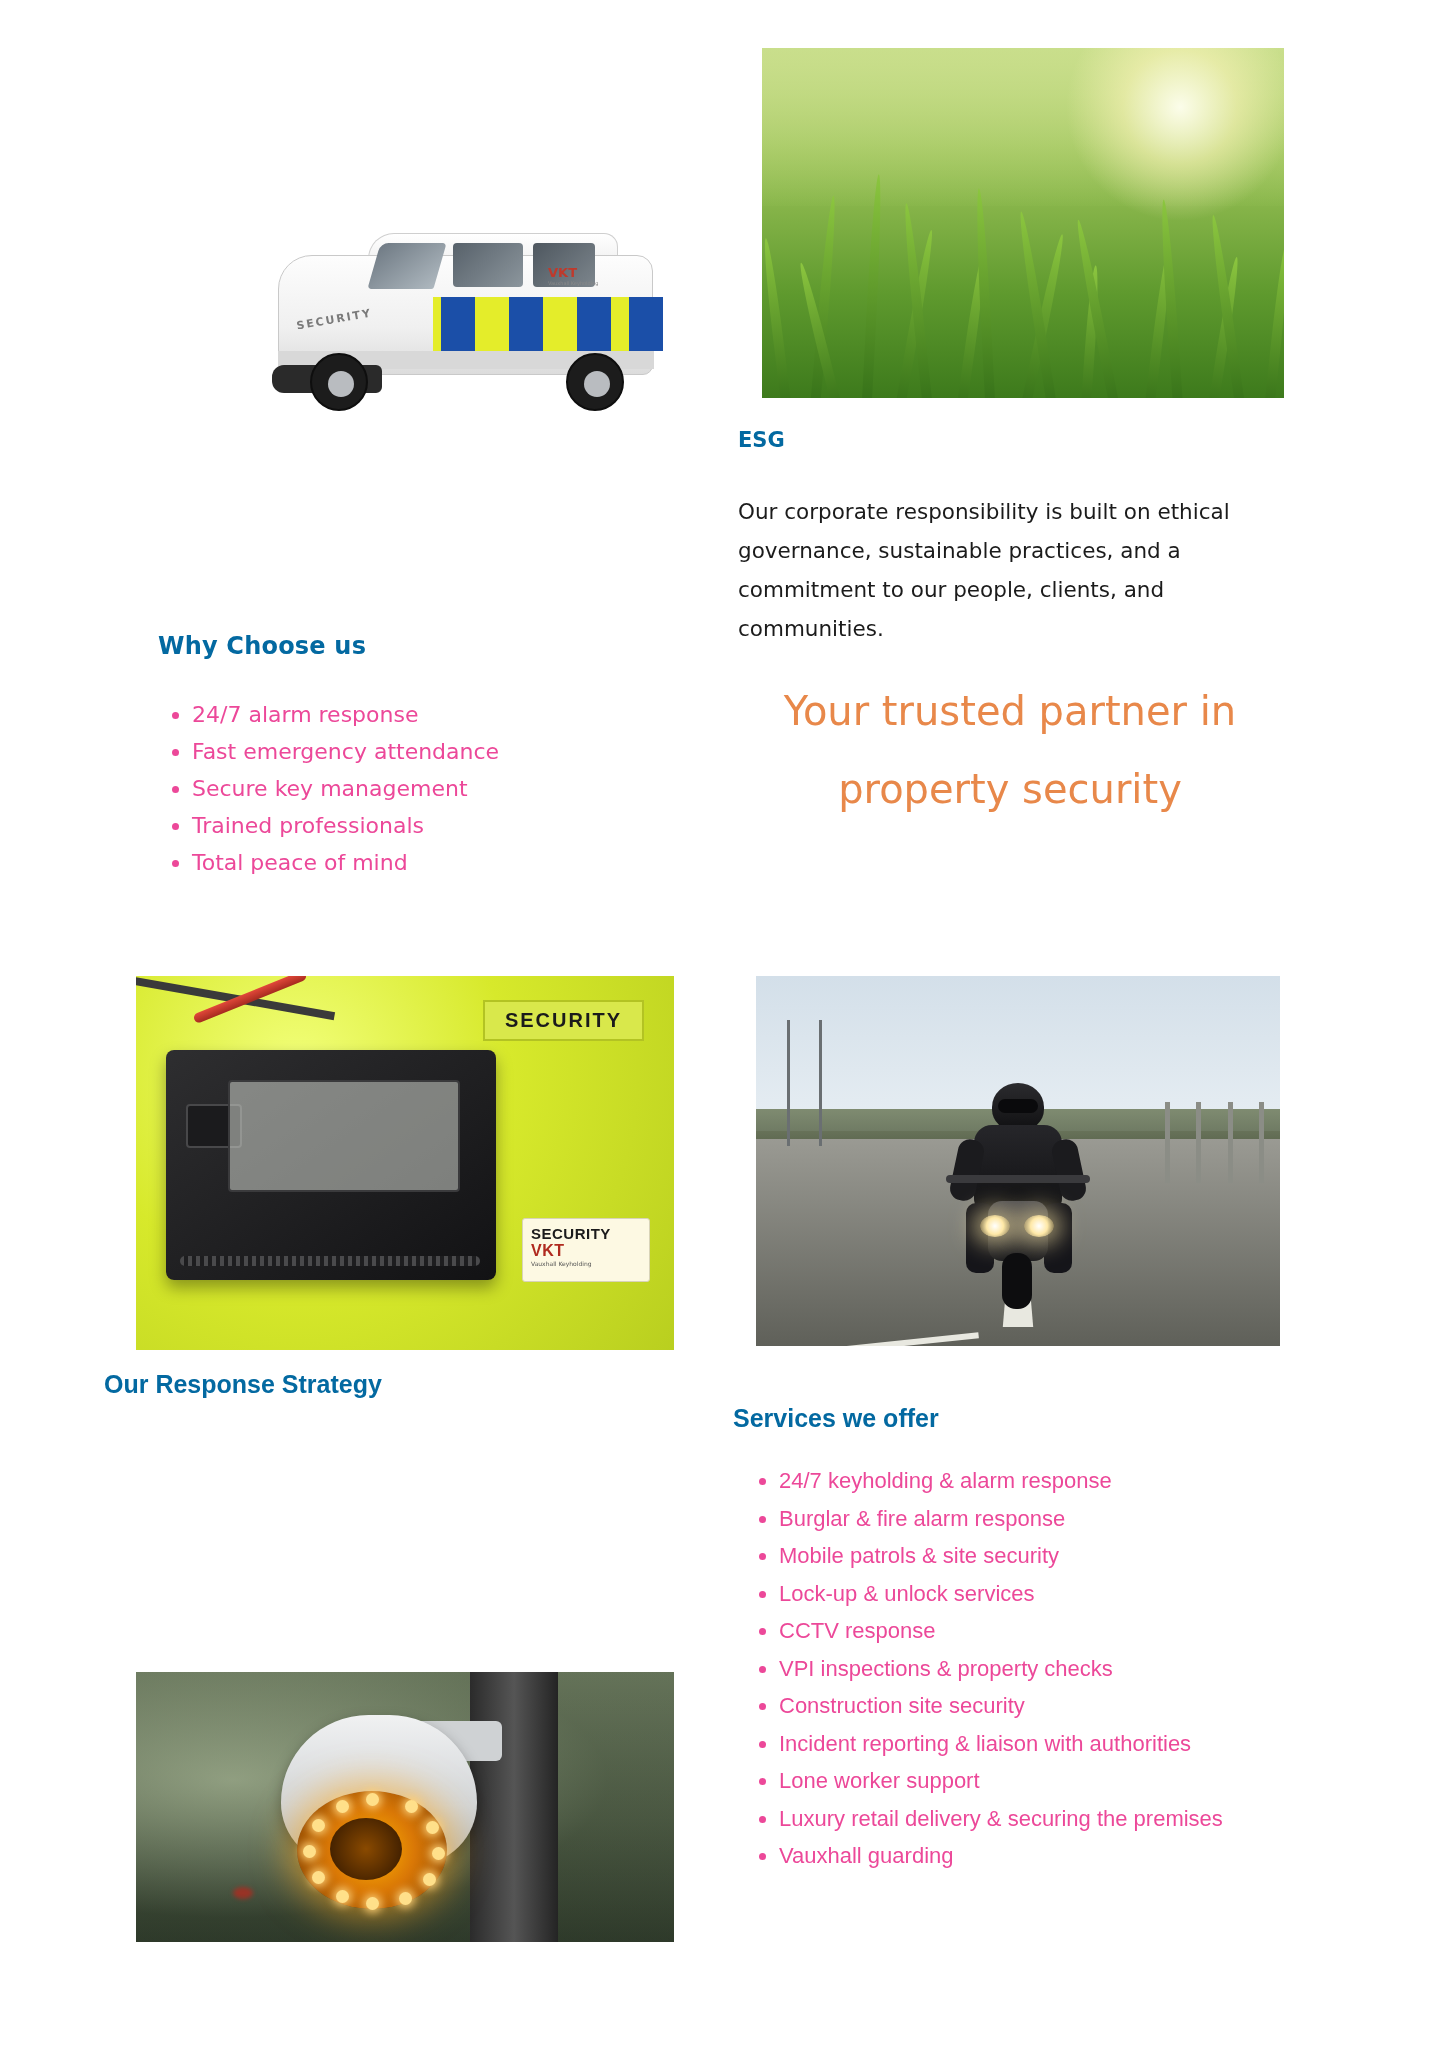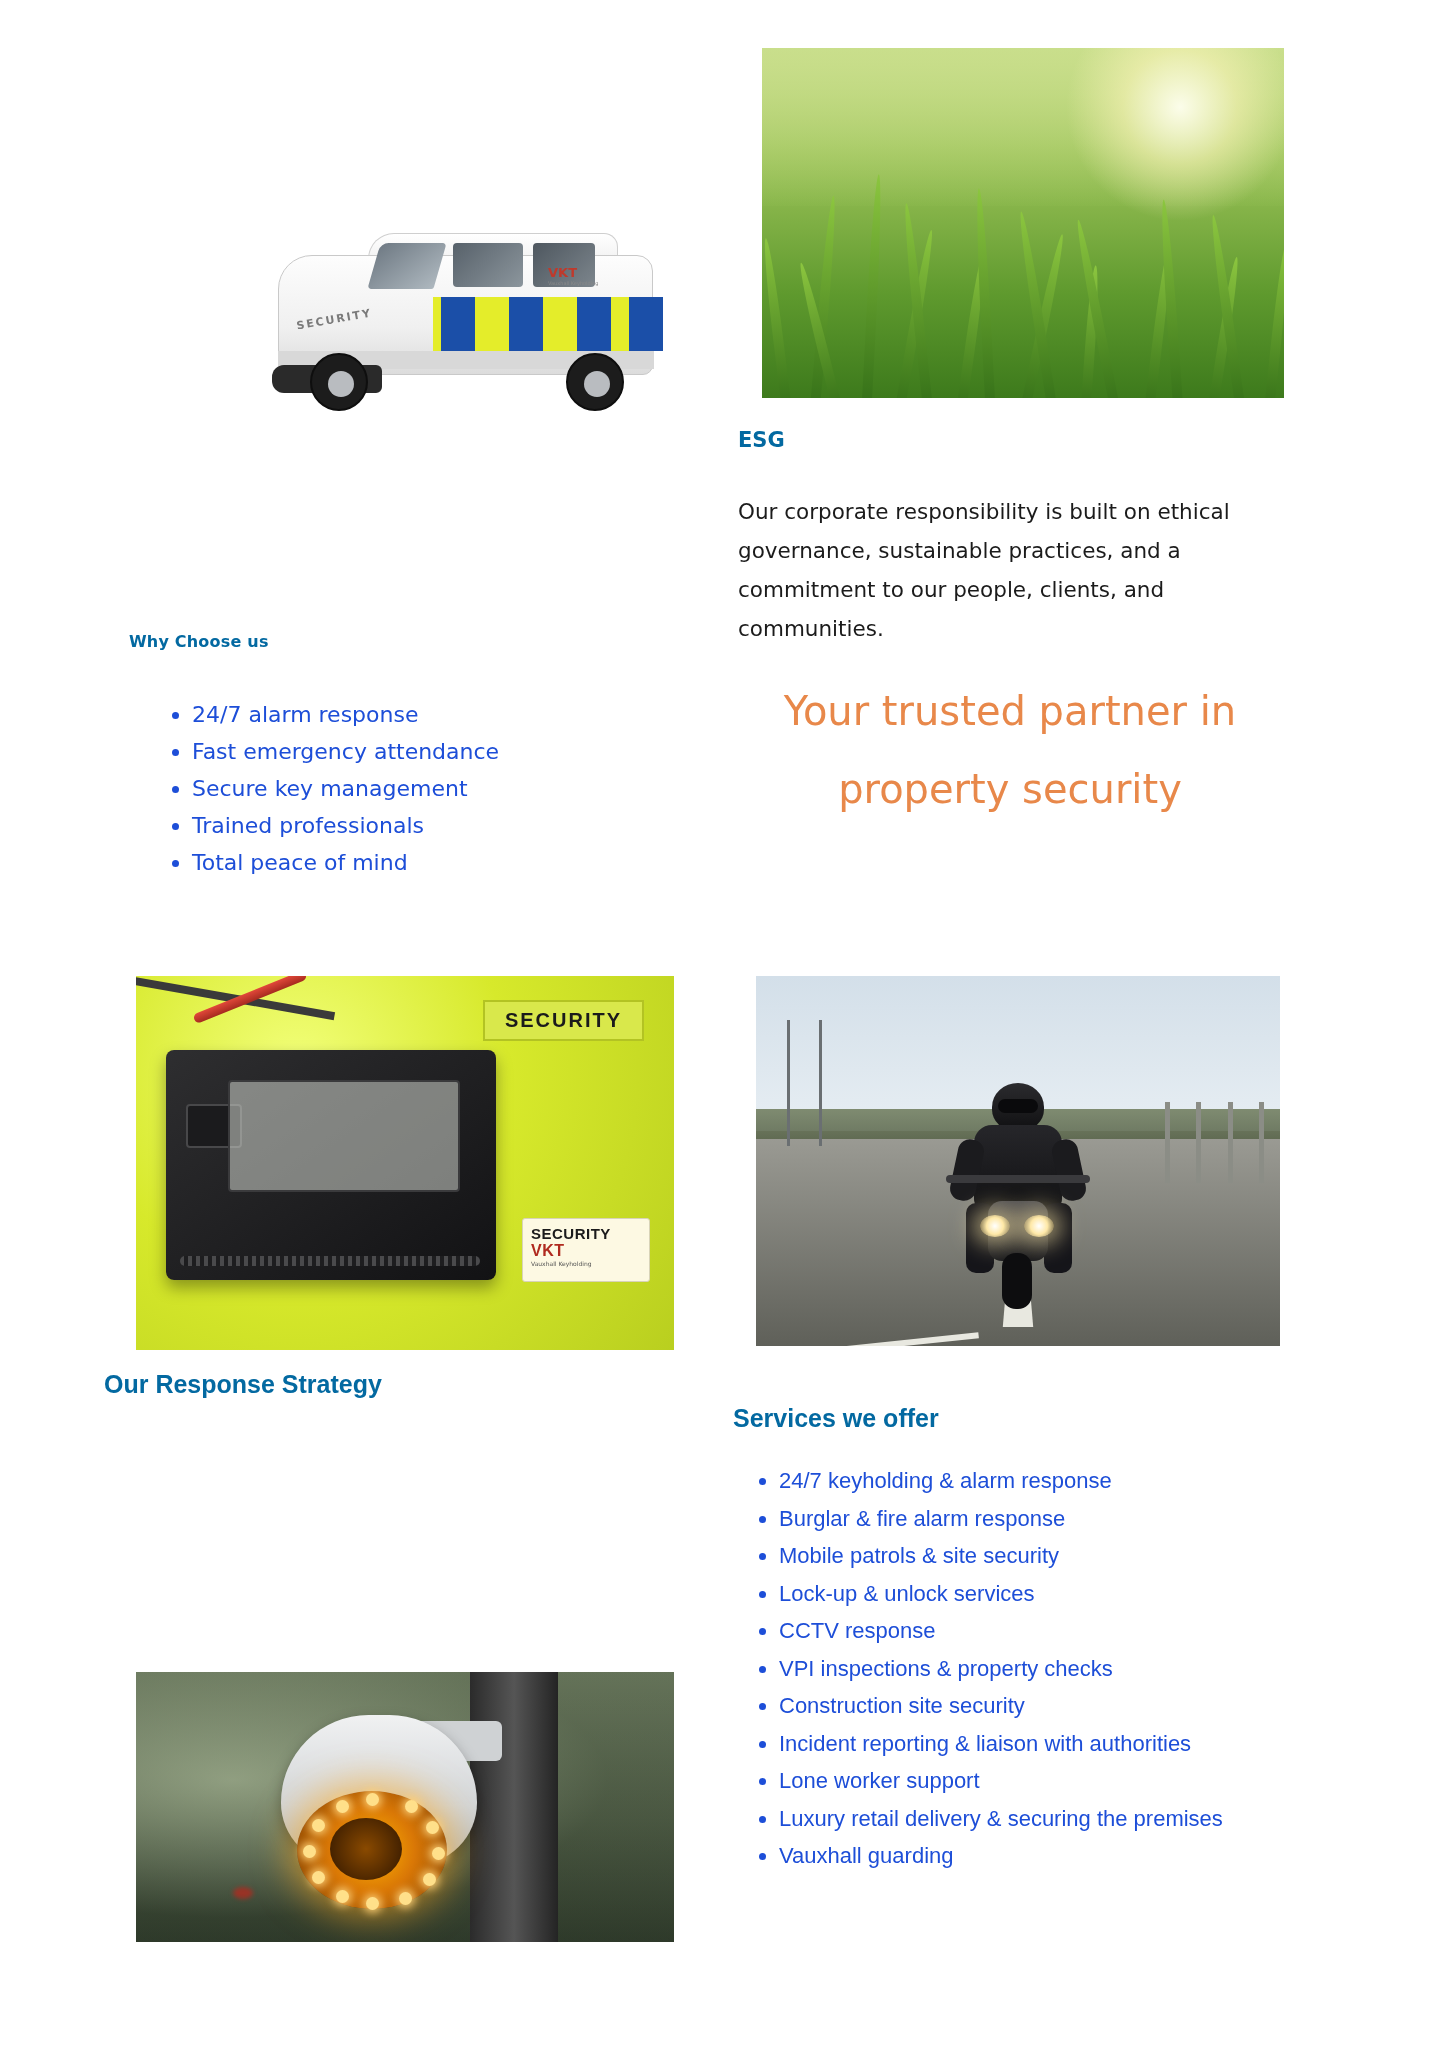--- a/index.html
+++ b/index.html
@@ -510,27 +510,27 @@
     font-weight: bold;
     color: #0369a1;
   }
   .body-list {
     position: absolute;
     margin: 0;
     padding-left: 34px;
     list-style: disc;
   }
   .body-list li {
-    color: #1d4ed8;
+    color: #ec4899;
   }
 
   
   #why-heading {
-    left: 129px; top: 632px;
-    font-size: 16px;
+    left: 158px; top: 632px;
+    font-size: 24px;
     font-family: "DejaVu Sans", sans-serif;
     letter-spacing: .2px;
   }
   #why-list {
     left: 158px; top: 696px; width: 430px;
     font-size: 22px;
     line-height: 37px;
     font-family: "DejaVu Sans", sans-serif;
   }
 

